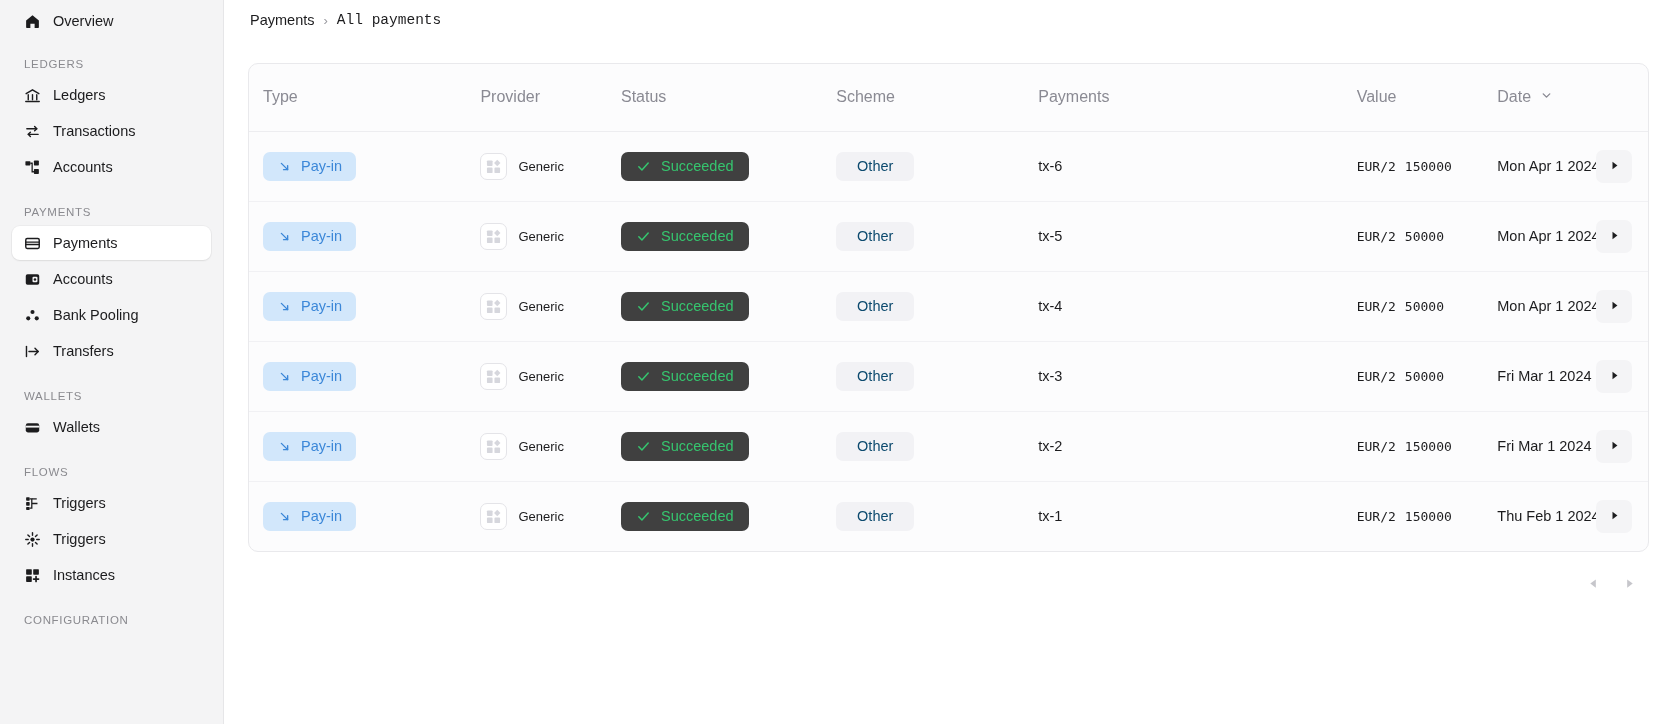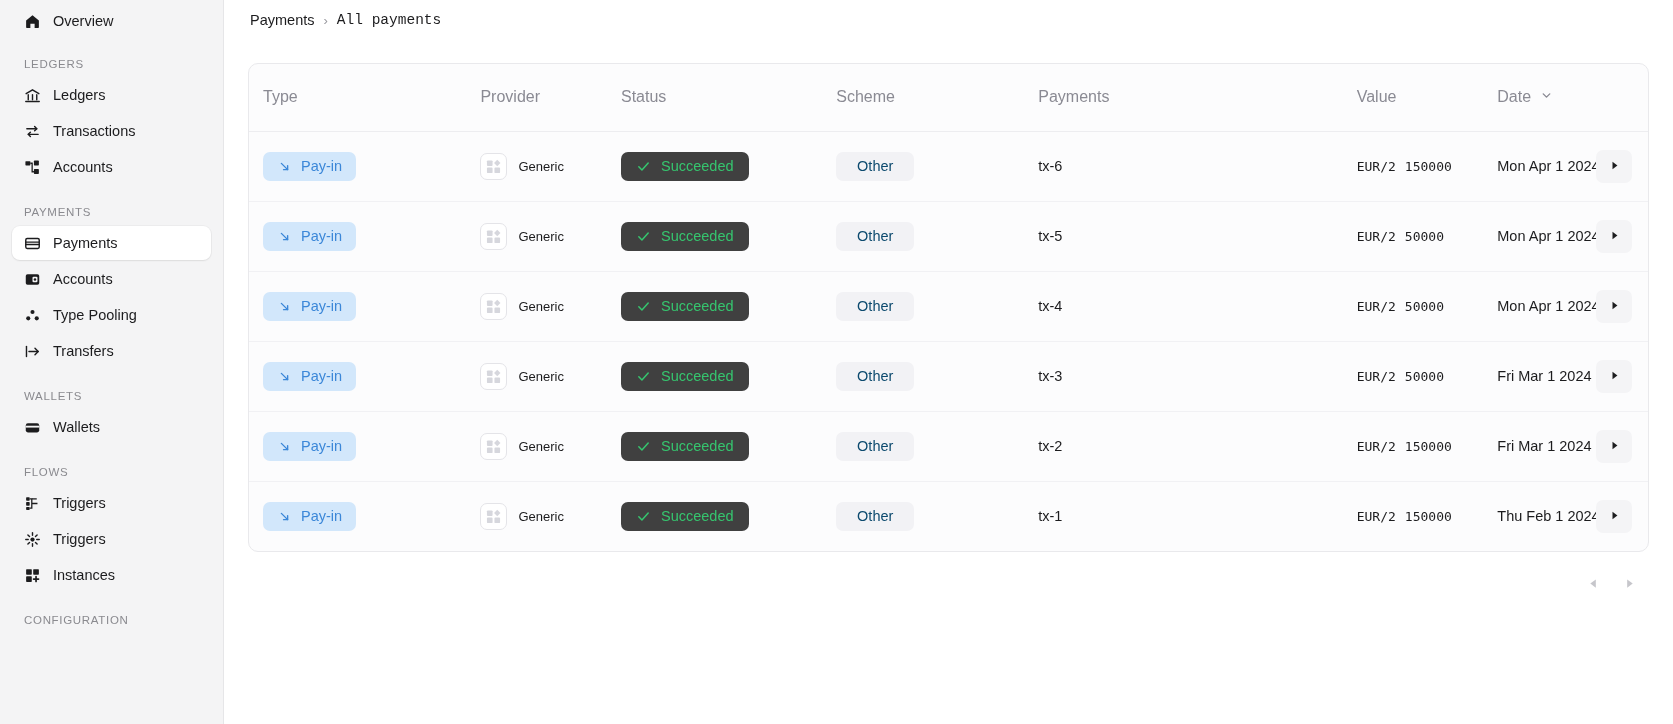--- a/index.html
+++ b/index.html
@@ -270,21 +270,21 @@
           <span class="nav-label">Accounts</span>
         </div>
         <div class="nav-item">
           <span class="nav-icon">
             <svg width="17" height="17" viewBox="0 0 24 24">
               <circle cx="12" cy="7" r="2.9" fill="currentColor"></circle>
               <circle cx="6" cy="16" r="2.9" fill="currentColor"></circle>
               <circle cx="18" cy="16" r="2.9" fill="currentColor"></circle>
             </svg>
           </span>
-          <span class="nav-label">Type Pooling</span>
+          <span class="nav-label">Bank Pooling</span>
         </div>
         <div class="nav-item">
           <span class="nav-icon">
             <svg width="17" height="17" viewBox="0 0 24 24" stroke="currentColor" fill="none" stroke-width="2" stroke-linecap="round" stroke-linejoin="round">
               <line x1="3.5" y1="5" x2="3.5" y2="19"></line>
               <line x1="7" y1="12" x2="20" y2="12"></line>
               <polyline points="15.5 7.5 20 12 15.5 16.5"></polyline>
             </svg>
           </span>
           <span class="nav-label">Transfers</span>

